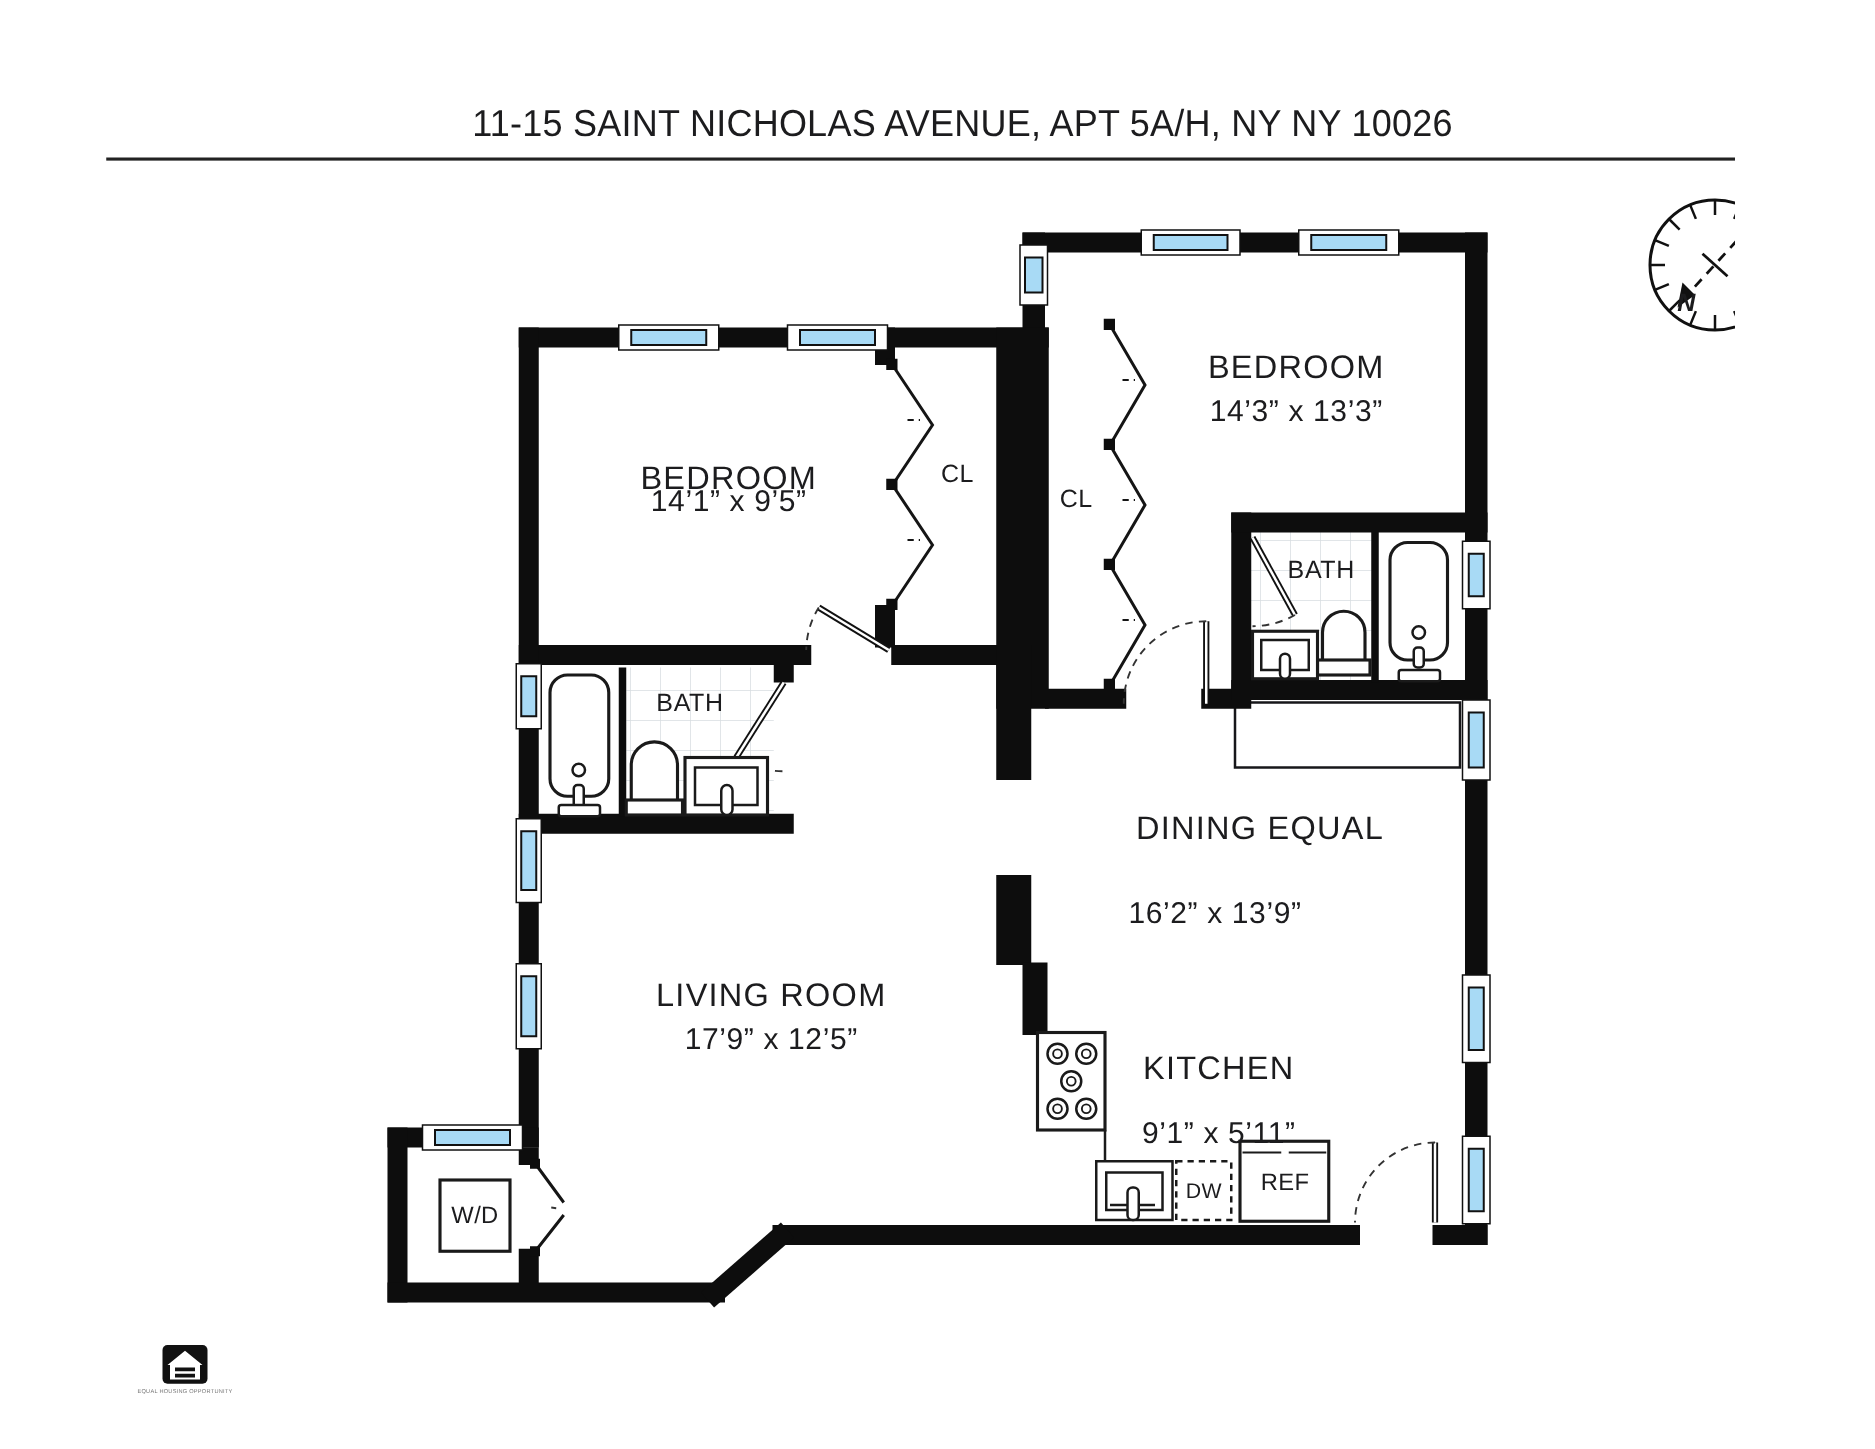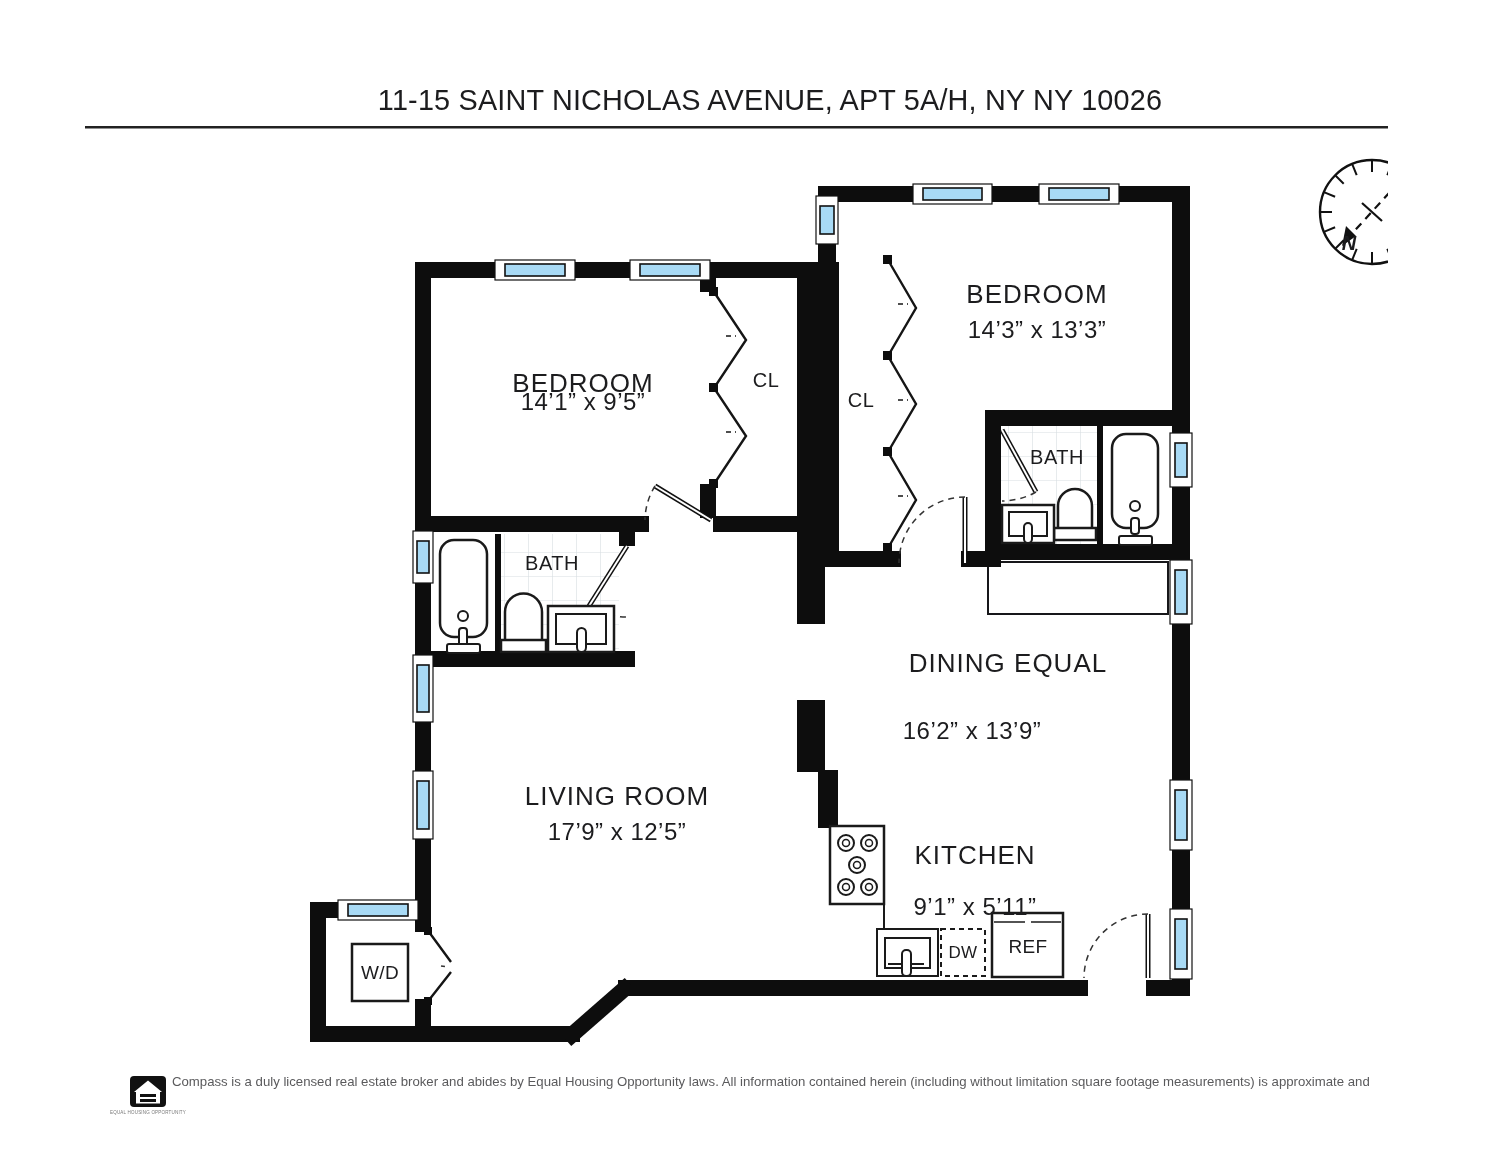--- a/index.html
+++ b/index.html
@@ -302,15 +302,14 @@
 <div class="lbl room" style="left:975px;top:855px;">KITCHEN</div>
 <div class="lbl dims" style="left:975px;top:891px;margin-top:16px;">9’1” x 5’11”</div>
 
 <div class="lbl appl" style="left:380px;top:973px;font-size:19px;">W/D</div>
 <div class="lbl appl" style="left:963px;top:953px;">DW</div>
 <div class="lbl appl" style="left:1028px;top:947px;font-size:19px;">REF</div>
 
 <div class="lbl north" style="left:1349px;top:243px;">N</div>
 
 <div class="eho-caption" style="left:148px;top:1110px;">EQUAL HOUSING OPPORTUNITY</div>
-<div class="foot" style="top:1074px;">Compass is a duly licensed real estate broker and abides by Equal Housing Opportunity laws. All information contained herein (including without limitation square footage measurements) is approximate and</div>
 
 </div>
 
 </body></html>

